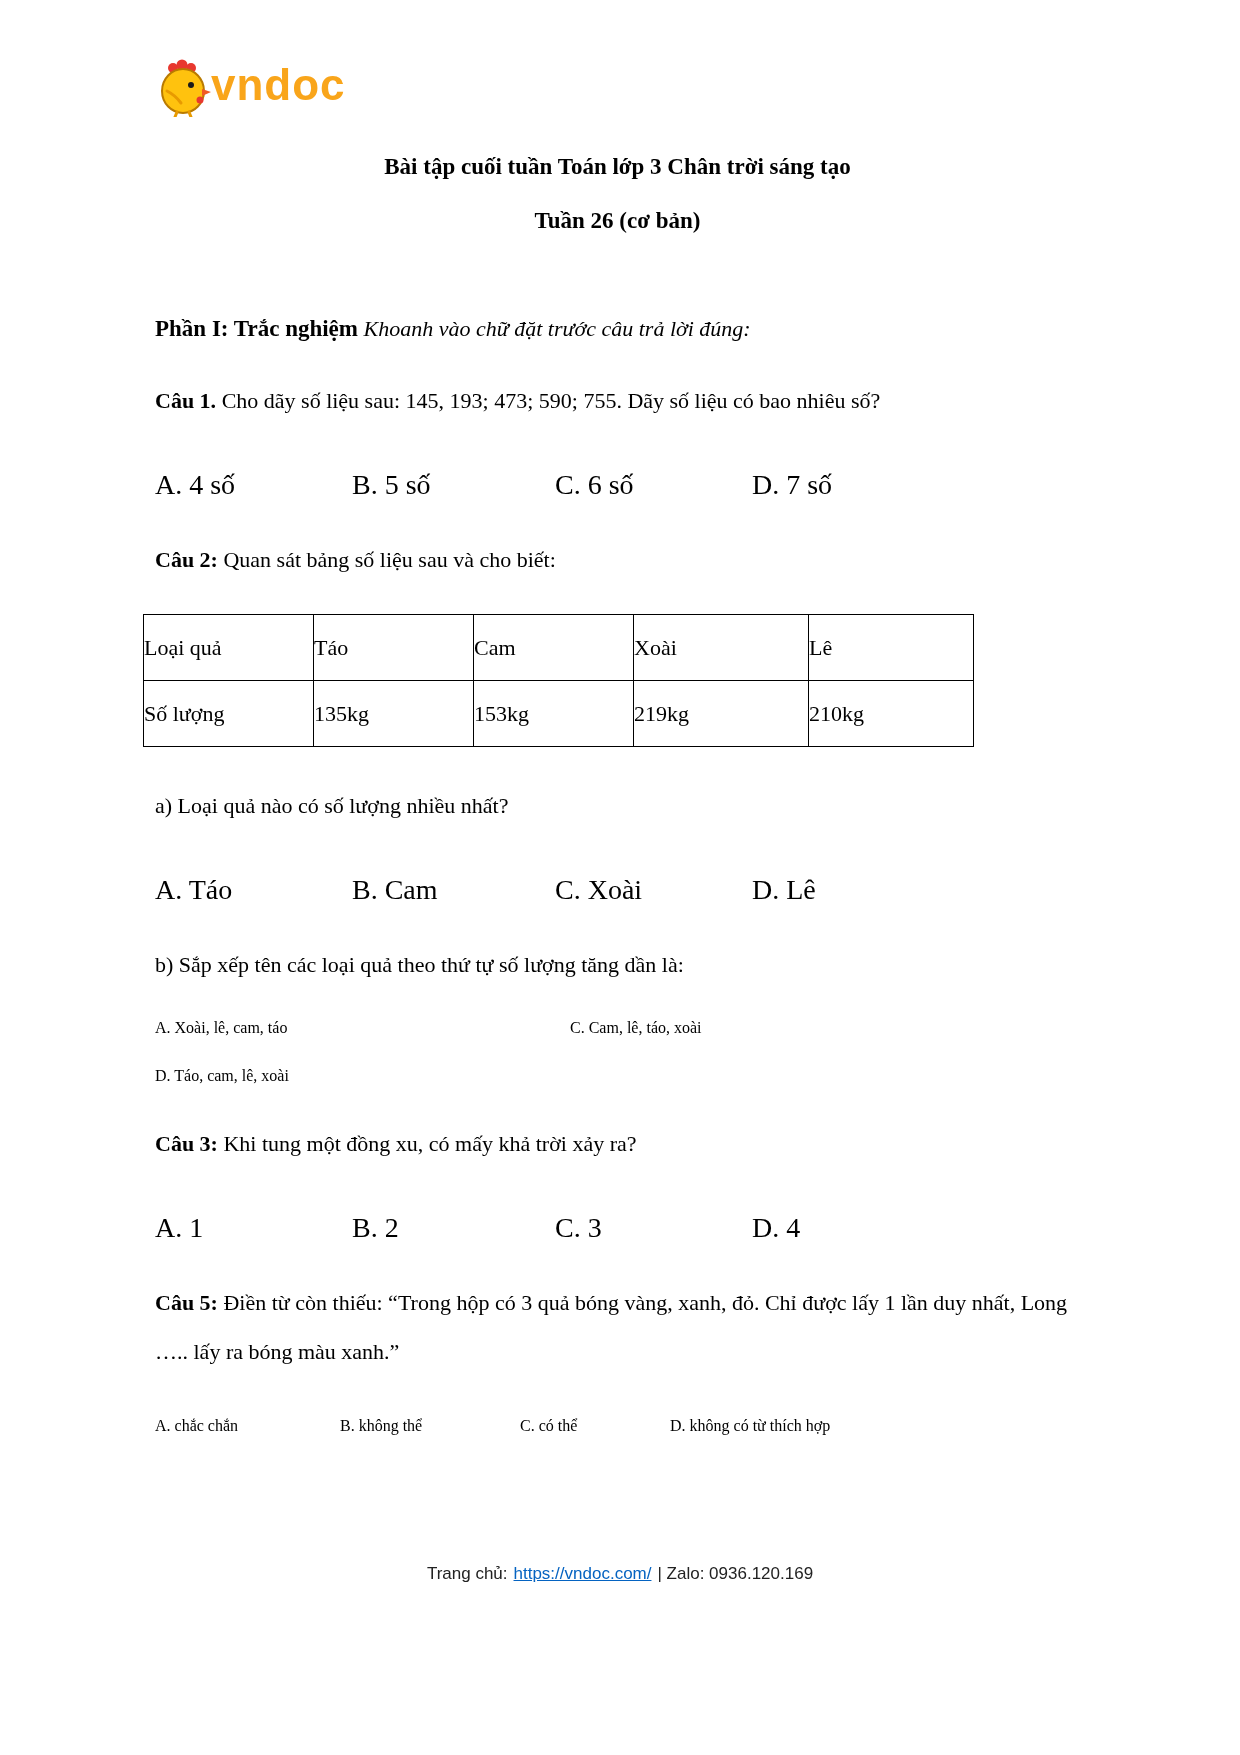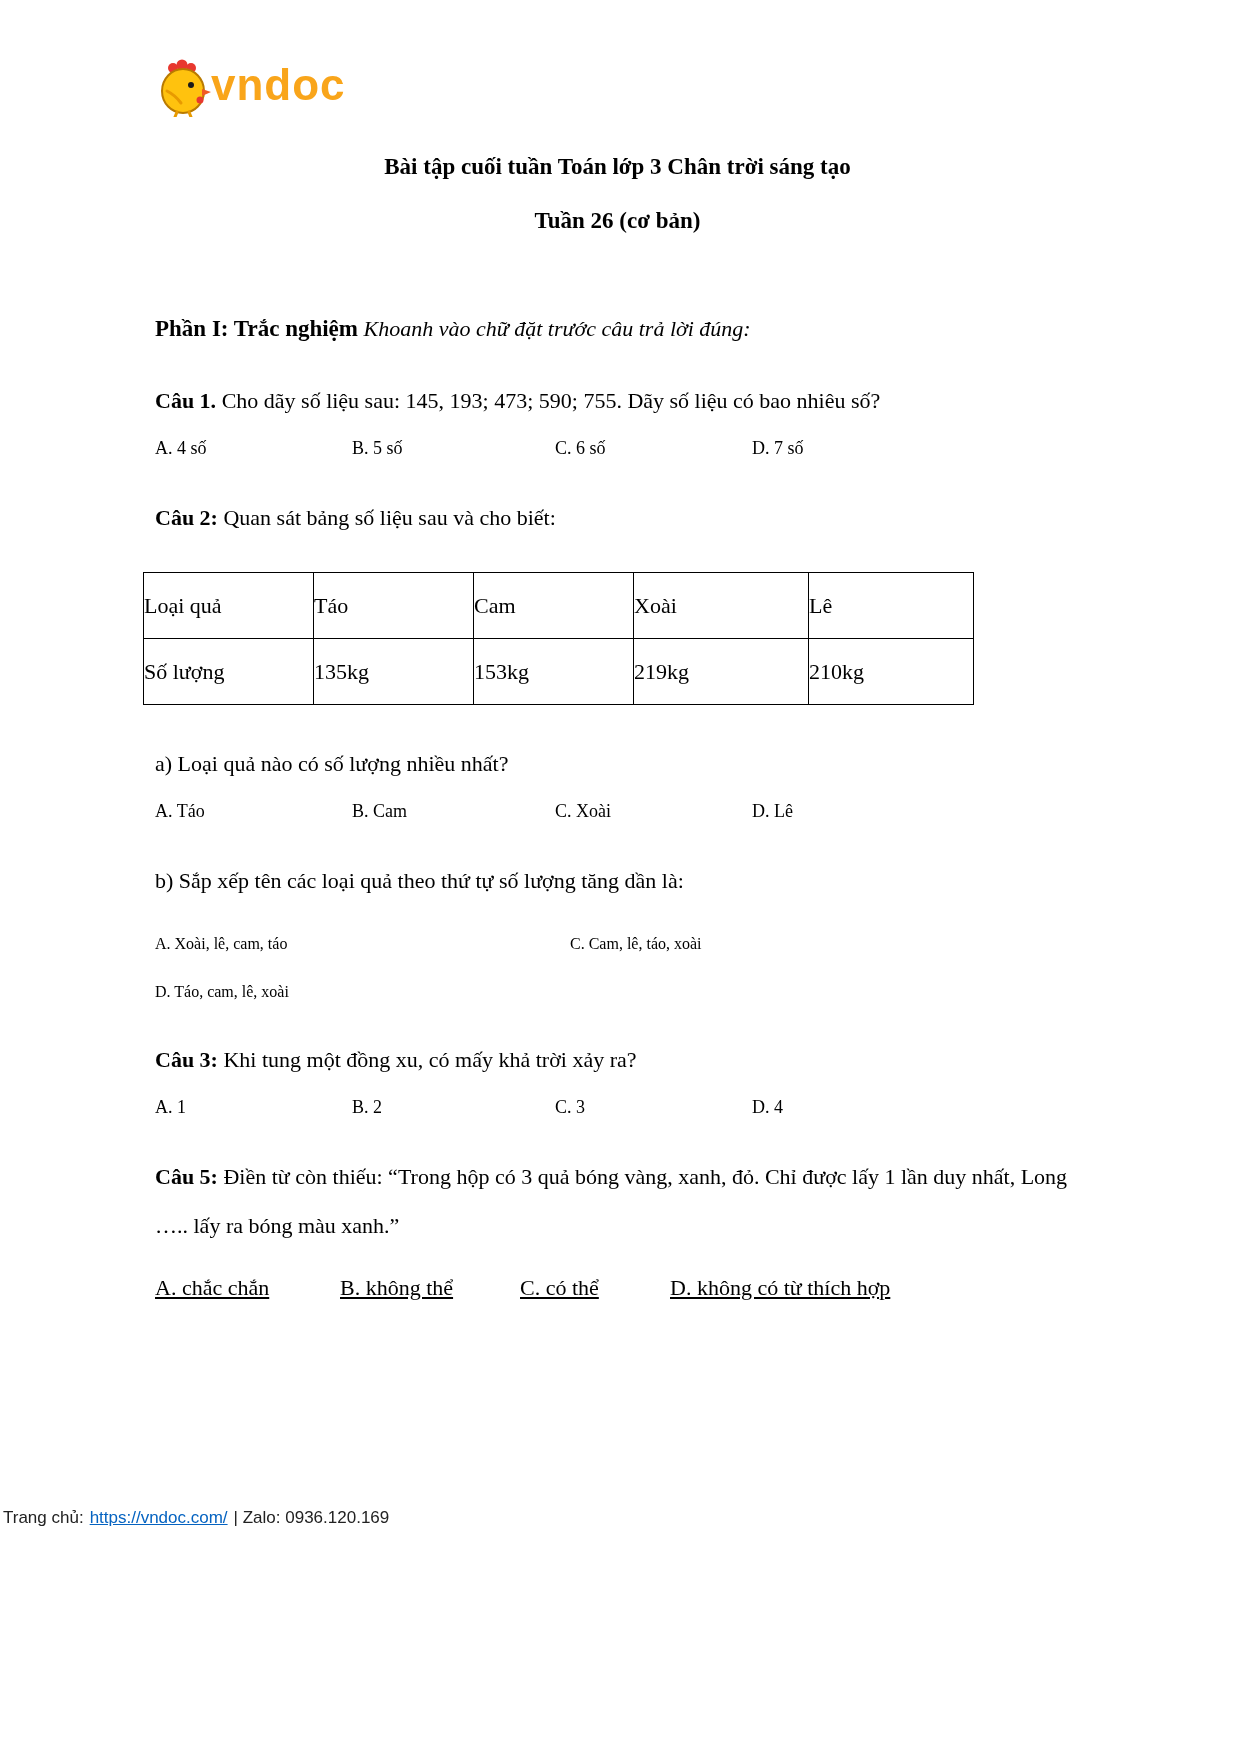--- a/index.html
+++ b/index.html
@@ -51,38 +51,37 @@
   .section b { font-size: 23px; }
   .section i { font-style: italic; }
   p.q {
     margin-top: 34px;
     font-size: 22px;
     line-height: 2.25;
   }
   p.q b { font-size: 22px; }
   
   .opts4 {
-    margin-top: 12px;
+    margin-top: 43px;
     display: grid;
     grid-template-columns: 197px 203px 197px 1fr;
-    font-size: 18px;
+    font-size: 28px;
   }
   .opts2 {
     margin-top: 30px;
     display: grid;
     grid-template-columns: 415px 1fr;
     row-gap: 30px;
     font-size: 16px;
   }
   .opts-q5 {
-    margin-top: 24px;
+    margin-top: 40px;
     display: grid;
     grid-template-columns: 185px 180px 150px 1fr;
-    font-size: 22px;
-    text-decoration: underline;
+    font-size: 16px;
   }
   
   table.data {
     margin-top: 30px;
     margin-left: -12px;
     border-collapse: collapse;
     width: 830px;
     table-layout: fixed;
     font-size: 22px;
   }
@@ -94,23 +93,23 @@
   }
   table.data col.c0 { width: 170px; }
   table.data col.c1 { width: 160px; }
   table.data col.c2 { width: 160px; }
   table.data col.c3 { width: 175px; }
   table.data col.c4 { width: 165px; }
   
   .footer {
     position: absolute;
     left: 0;
-    top: 1508px;
+    top: 1564px;
     width: 100%;
-    text-align: left;
+    text-align: center;
     font-family: "Liberation Sans", sans-serif;
     font-size: 17px;
     color: #222222;
   }
   .footer a {
     color: #0563C1;
     text-decoration: underline;
   }
   .footer span, .footer a { margin: 0 3px; }
 </style>

